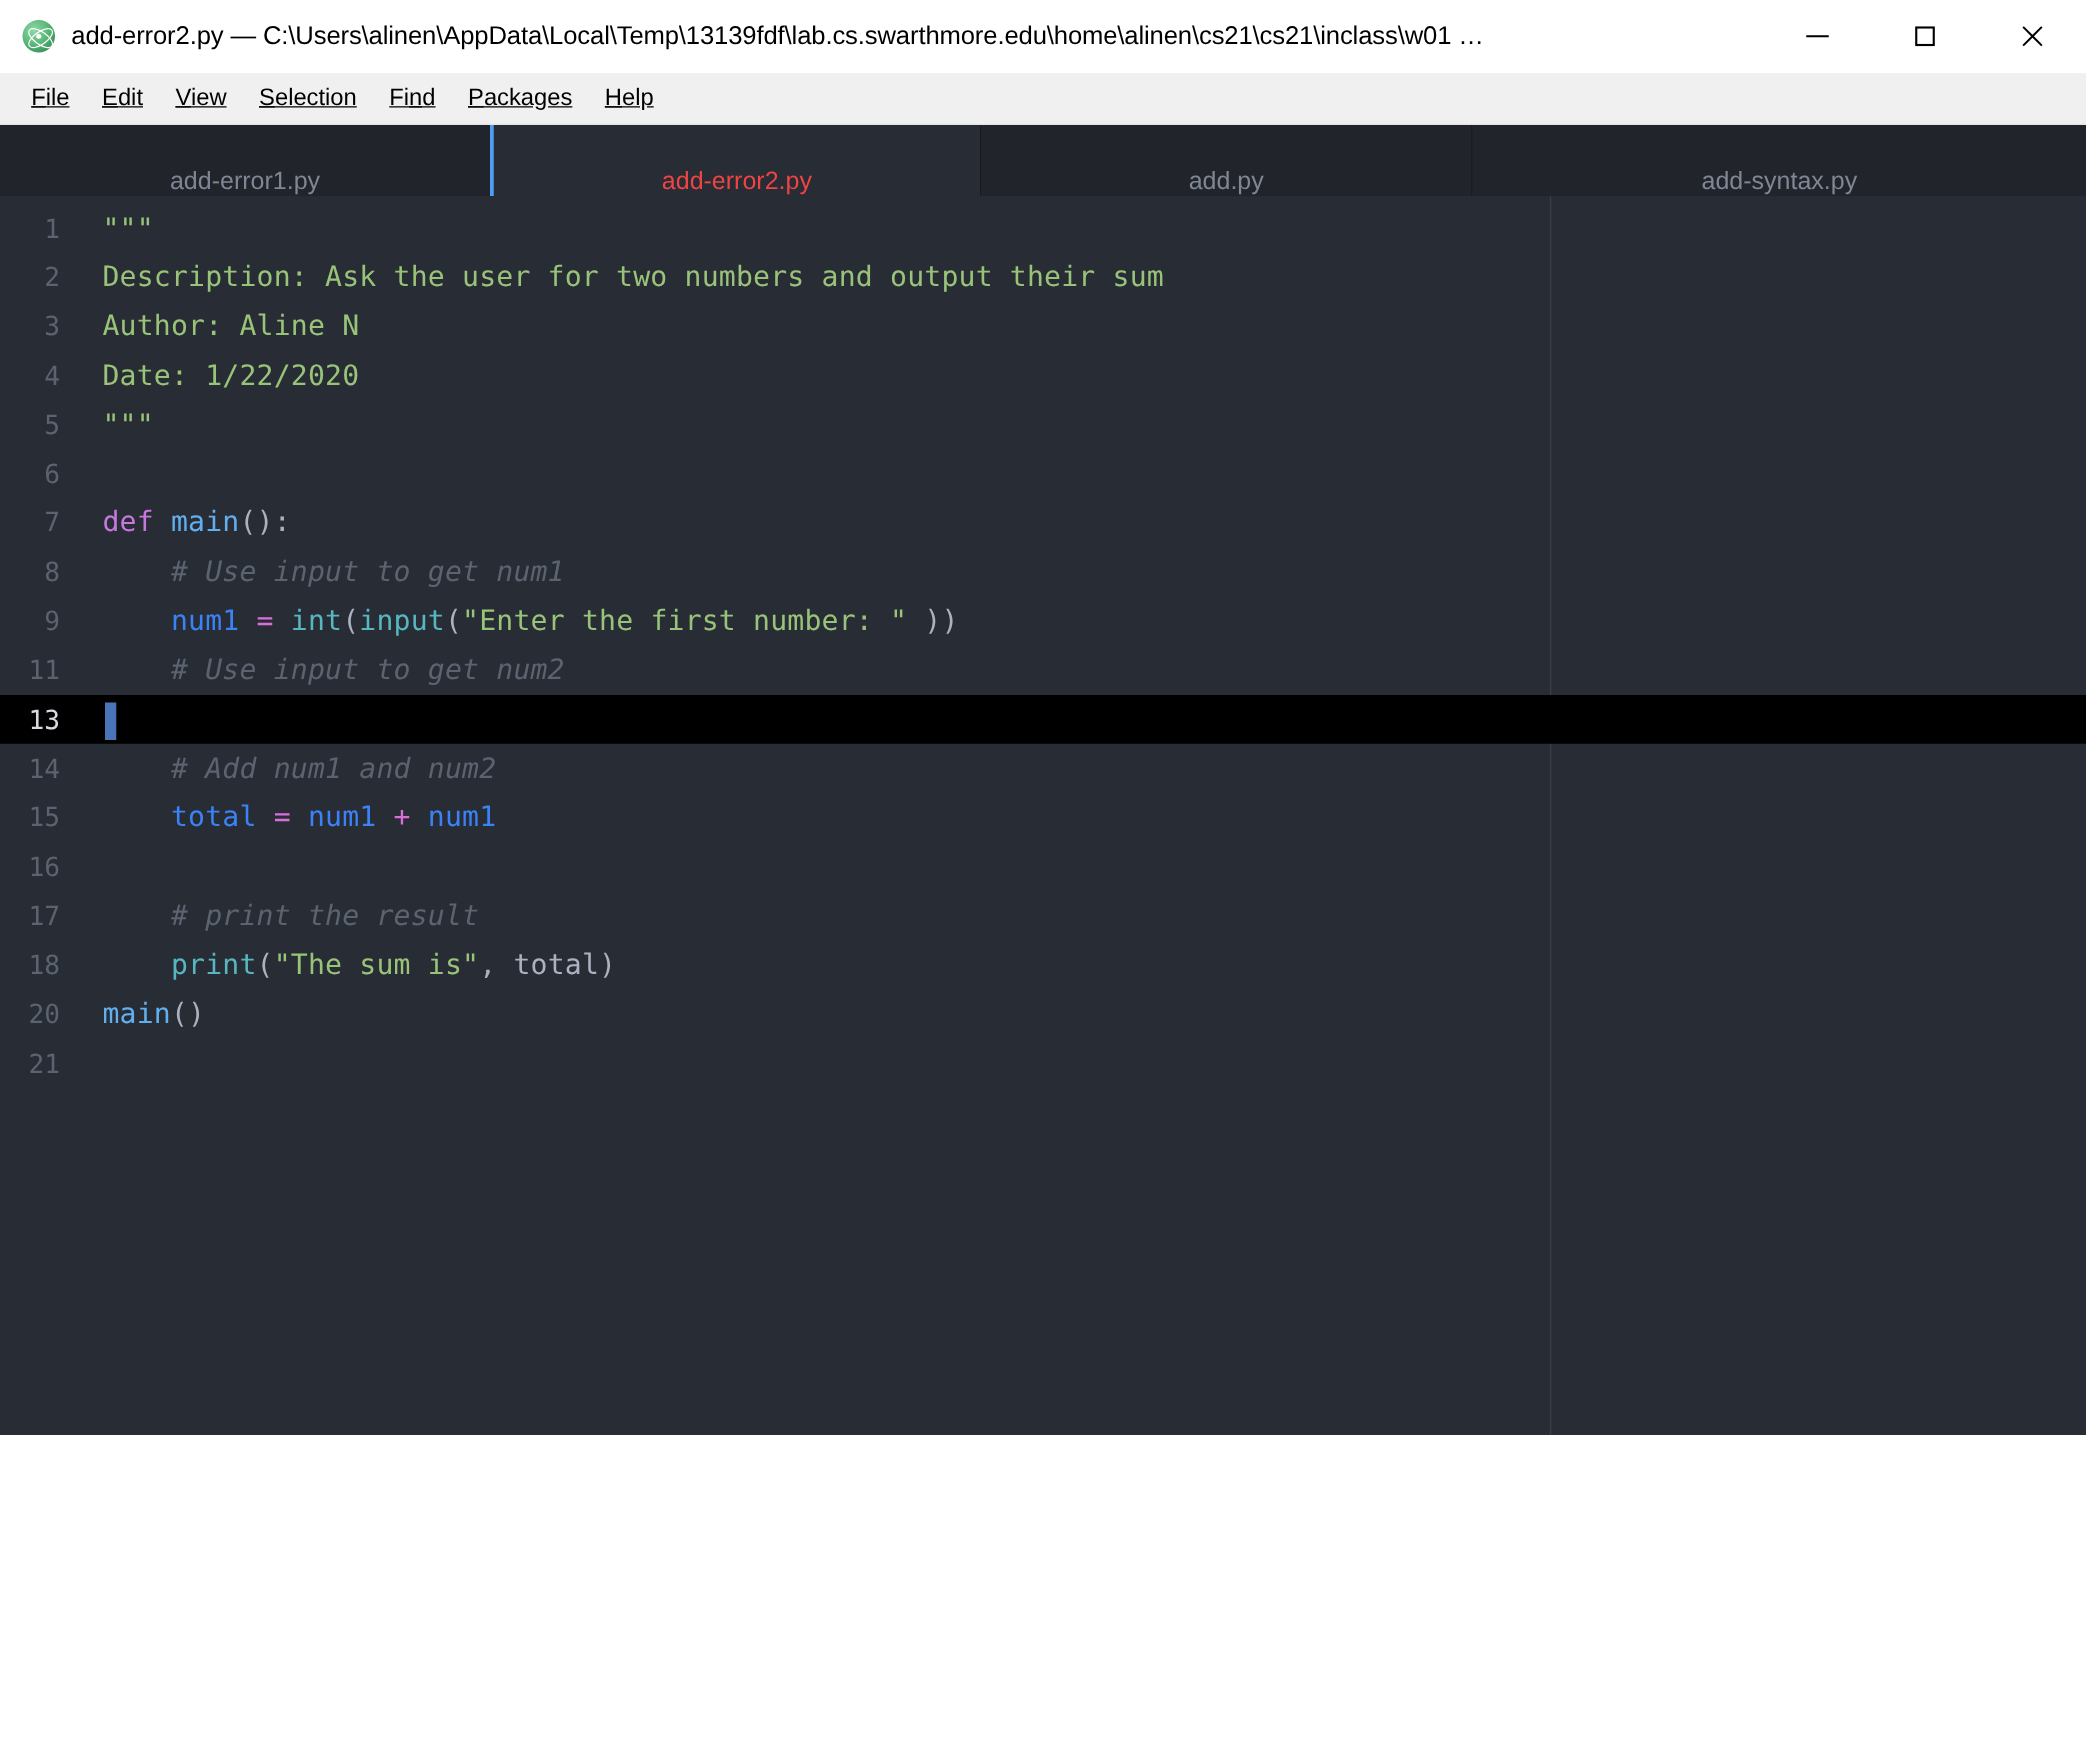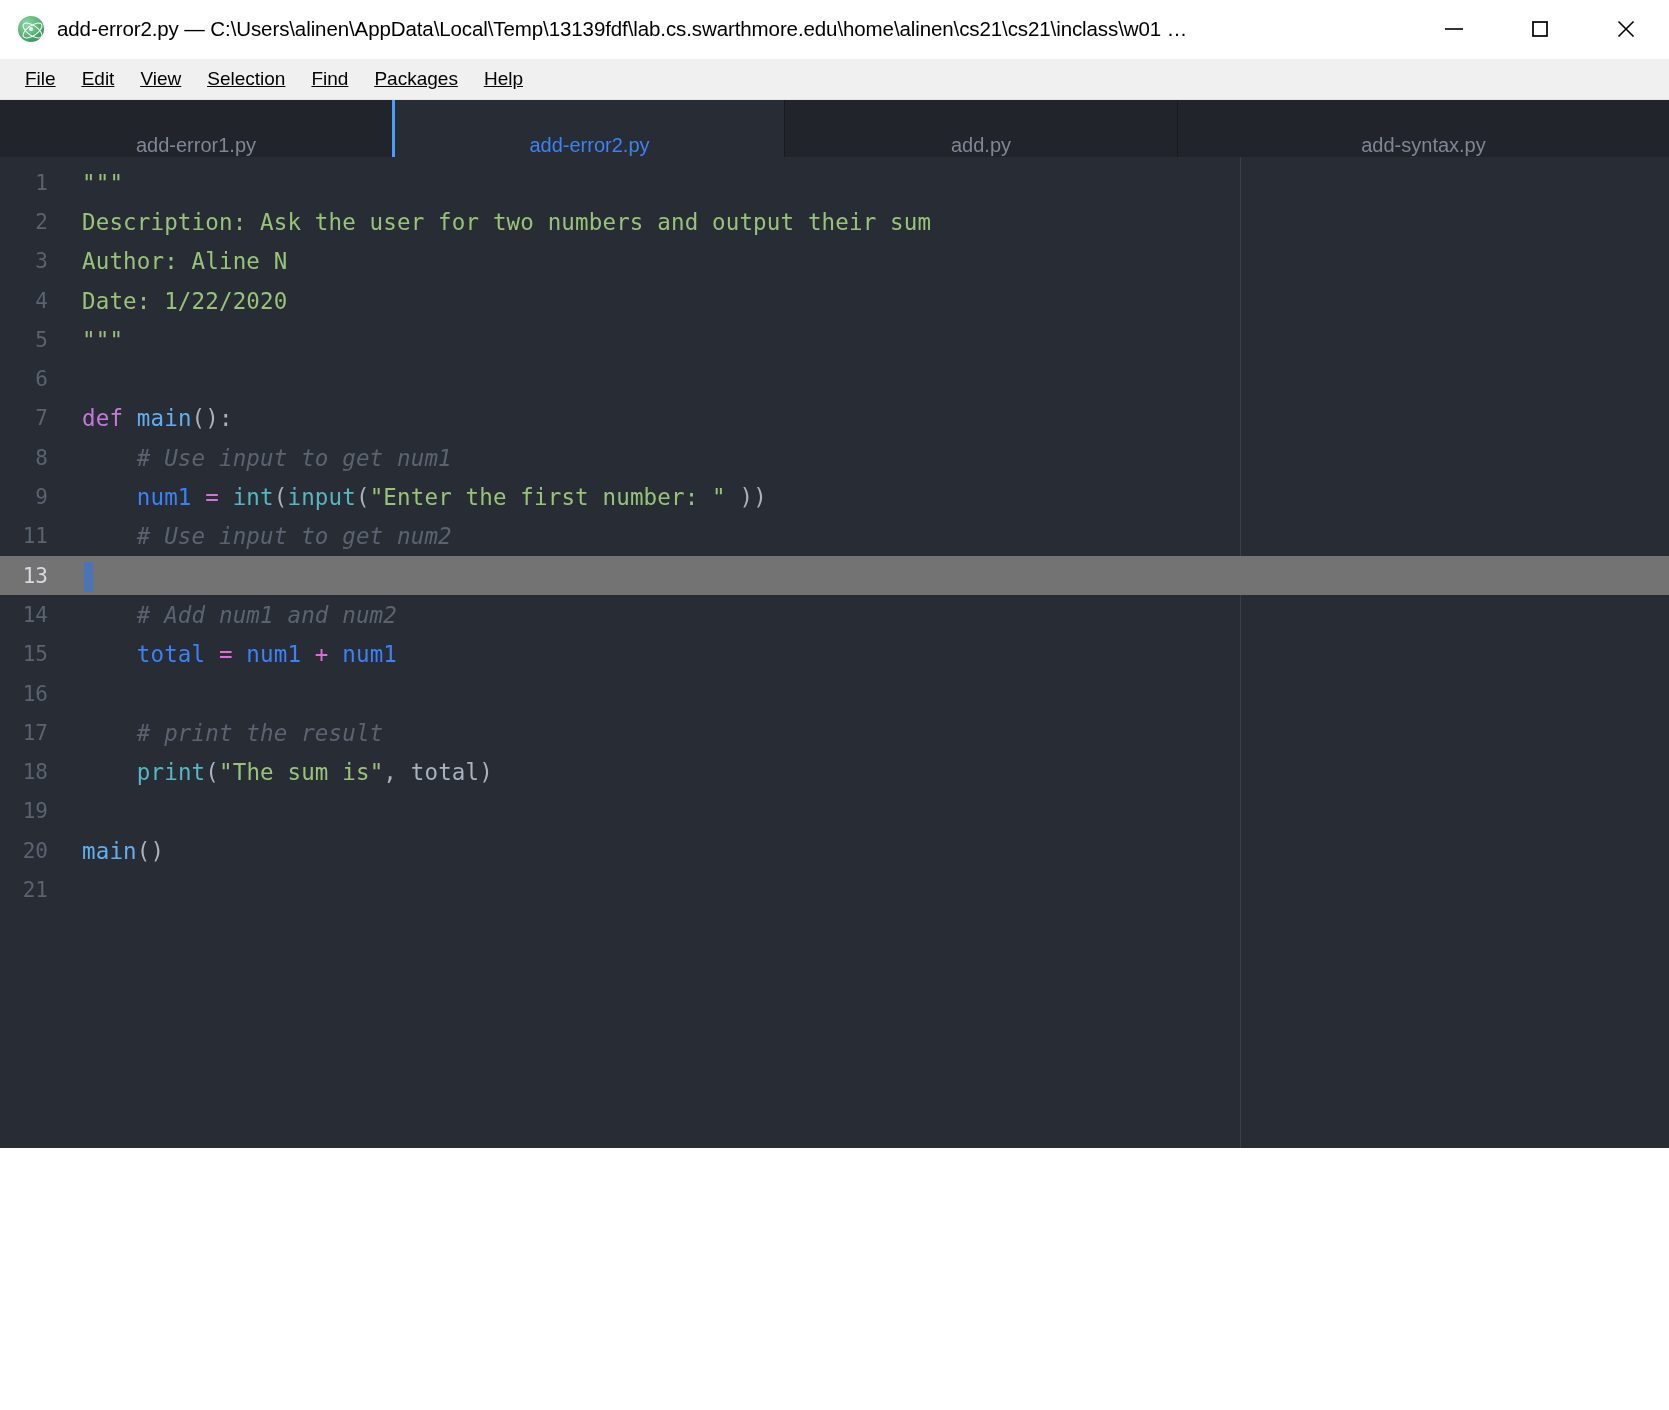--- a/index.html
+++ b/index.html
@@ -111,21 +111,21 @@
     justify-content: center;
     background: #21252b;
     color: #7f8694;
     font-size: 20px;
     border-right: 1px solid #181a1f;
     position: relative;
     box-sizing: border-box;
   }
   .tab.active {
     background: #282c34;
-    color: #3b82f6;
+    color: #ef4444;
     border-left: 3px solid #4d9df6;
     margin-left: -1px;
   }
   .tab.spacer-fill { flex: 1 1 auto; width: auto; border-right: none; }
 
   
   .editor {
     flex: 1 1 auto;
     background: #282c34;
     position: relative;
@@ -142,21 +142,21 @@
   .code-lines {
     position: relative;
     padding-top: 6px;
   }
   .line {
     height: 39.3px;
     display: flex;
     align-items: center;
     position: relative;
   }
-  .line.cursorline { background: #737373; }
+  .line.cursorline { background: #000000; }
   .gutter {
     width: 48px;
     text-align: right;
     padding-right: 14px;
     flex: 0 0 auto;
     color: #5b6270;
     font-size: 21px;
     box-sizing: content-box;
     user-select: none;
   }
@@ -306,24 +306,20 @@
         </div>
         <div class="line">
           <div class="gutter">17</div>
           <div class="code"><span class="t-com">    # print the result</span></div>
         </div>
         <div class="line">
           <div class="gutter">18</div>
           <div class="code"><span class="t-var">    </span><span class="t-bi">print</span><span class="t-pn">(</span><span class="t-str">"The sum is"</span><span class="t-pn">, total)</span></div>
         </div>
         <div class="line">
-          <div class="gutter">19</div>
-          <div class="code">&nbsp;</div>
-        </div>
-        <div class="line">
           <div class="gutter">20</div>
           <div class="code"><span class="t-fn">main</span><span class="t-pn">()</span></div>
         </div>
         <div class="line">
           <div class="gutter">21</div>
           <div class="code">&nbsp;</div>
         </div>
       </div>
   </div>
 

